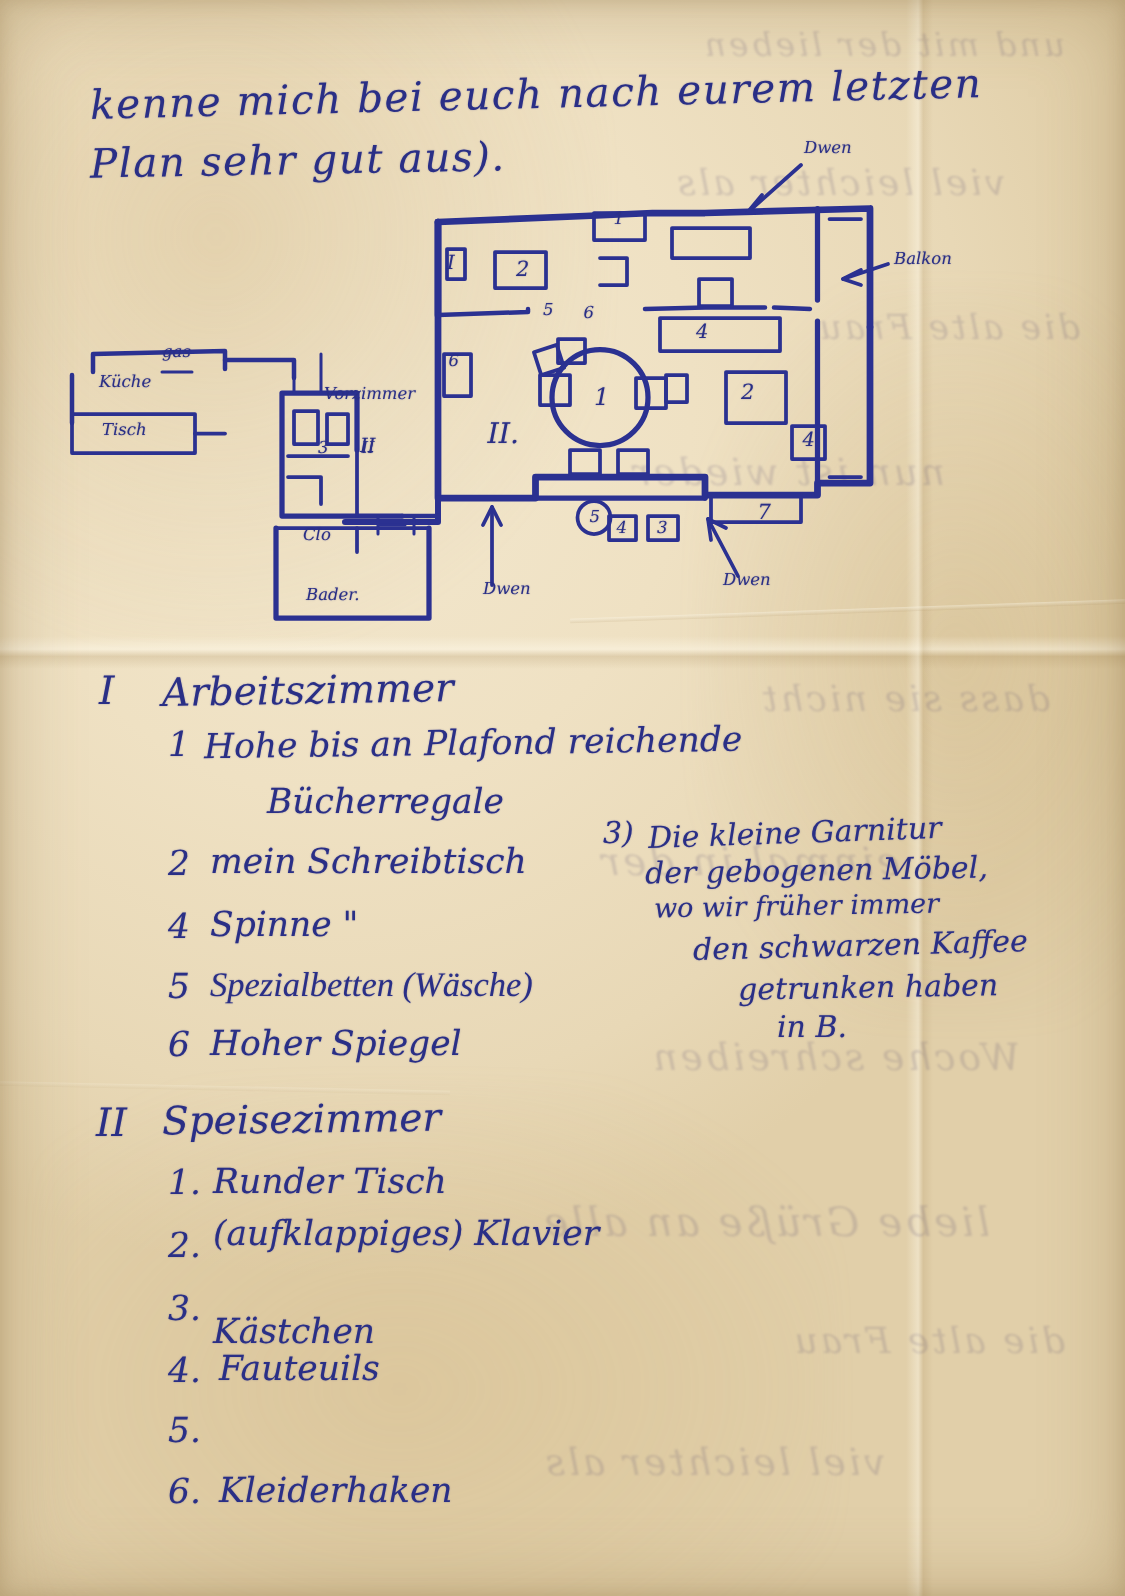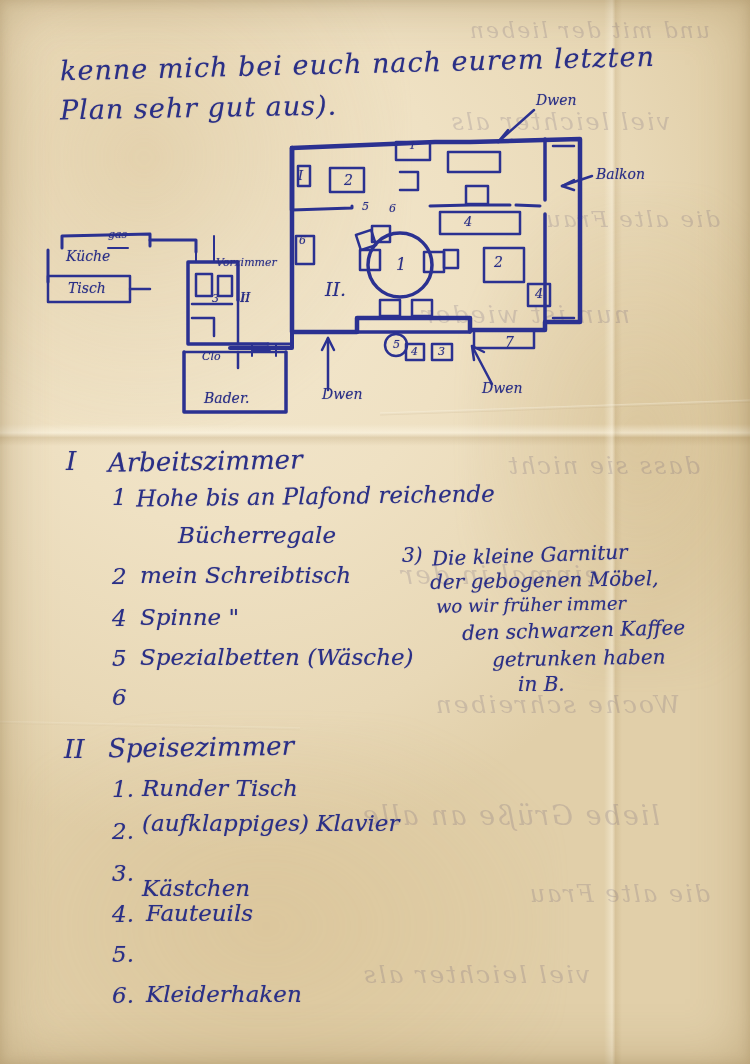--- a/index.html
+++ b/index.html
@@ -101,21 +101,21 @@
     text-shadow: 0 0 1px rgba(42,47,134,0.45);
   }
 
   
   .hdr-line { font-size: 27px; letter-spacing: 1px; }
 
   
   .list-roman { font-size: 26px; }
   .list-item  { font-size: 23px; }
   .note-line  { font-size: 20px; }
-  .label-sm   { font-size: 14px; }
+  .label-sm   { font-size: 11px; }
   .label-xs   { font-size: 11px; }
 
   
   #plan {
     position: absolute;
     left: 0; top: 0;
     width: 750px;
     height: 1064px;
     pointer-events: none;
   }
@@ -270,23 +270,24 @@
   <div class="ink list-item" style="left:136px; top:483px; transform:rotate(-0.8deg);">Hohe bis an Plafond reichende</div>
   <div class="ink list-item" style="left:178px; top:522px;">Bücherregale</div>
 
   <div class="ink list-item" style="left:112px; top:563px;">2</div>
   <div class="ink list-item" style="left:140px; top:562px;">mein Schreibtisch</div>
 
   <div class="ink list-item" style="left:112px; top:605px;">4</div>
   <div class="ink list-item" style="left:140px; top:604px;">Spinne      "</div>
 
   <div class="ink list-item" style="left:112px; top:645px;">5</div>
-  <div class="ink list-item" style="left:140px; top:644px;">Spezialbetten (Wäsche)</div>
+  <div class="ink list-item" style="left:140px; top:644px;font-family:Liberation Serif, serif;">Spezialbetten (Wäsche)</div>
 
   <div class="ink list-item" style="left:112px; top:684px;">6</div>
+  <div class="ink list-item" style="left:140px; top:683px;">Hoher Spiegel</div>
 
   <div class="ink note-line" style="left:402px; top:543px;">3)</div>
   <div class="ink note-line" style="left:432px; top:543px; transform:rotate(-2deg);">Die kleine Garnitur</div>
   <div class="ink note-line" style="left:430px; top:568px; transform:rotate(-1deg);">der gebogenen Möbel,</div>
   <div class="ink note-line" style="left:436px; top:594px; transform:rotate(-1deg); font-size:18px;">wo wir früher immer</div>
   <div class="ink note-line" style="left:462px; top:618px; transform:rotate(-1.5deg);">den schwarzen Kaffee</div>
   <div class="ink note-line" style="left:492px; top:646px; transform:rotate(-1deg);">getrunken haben</div>
   <div class="ink note-line" style="left:518px; top:672px;">in B.</div>
 
   <div class="ink list-roman" style="left:64px; top:734px;">II</div>

